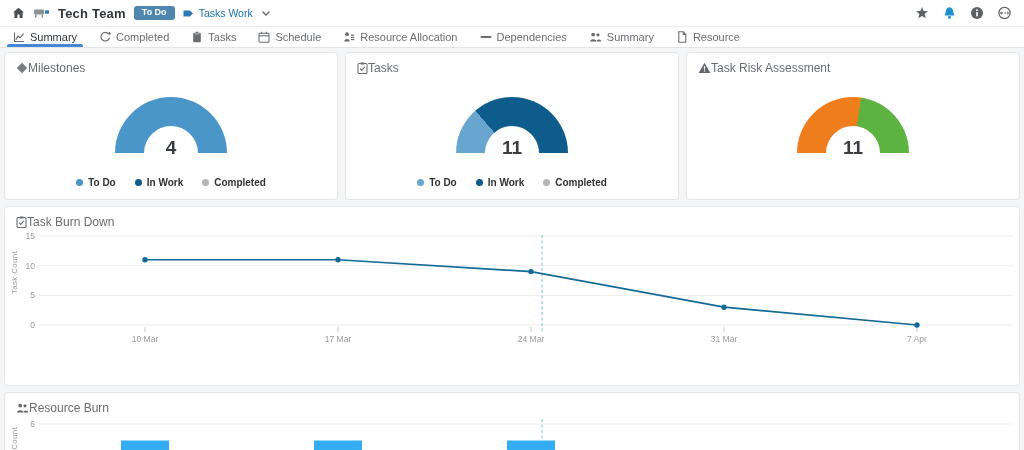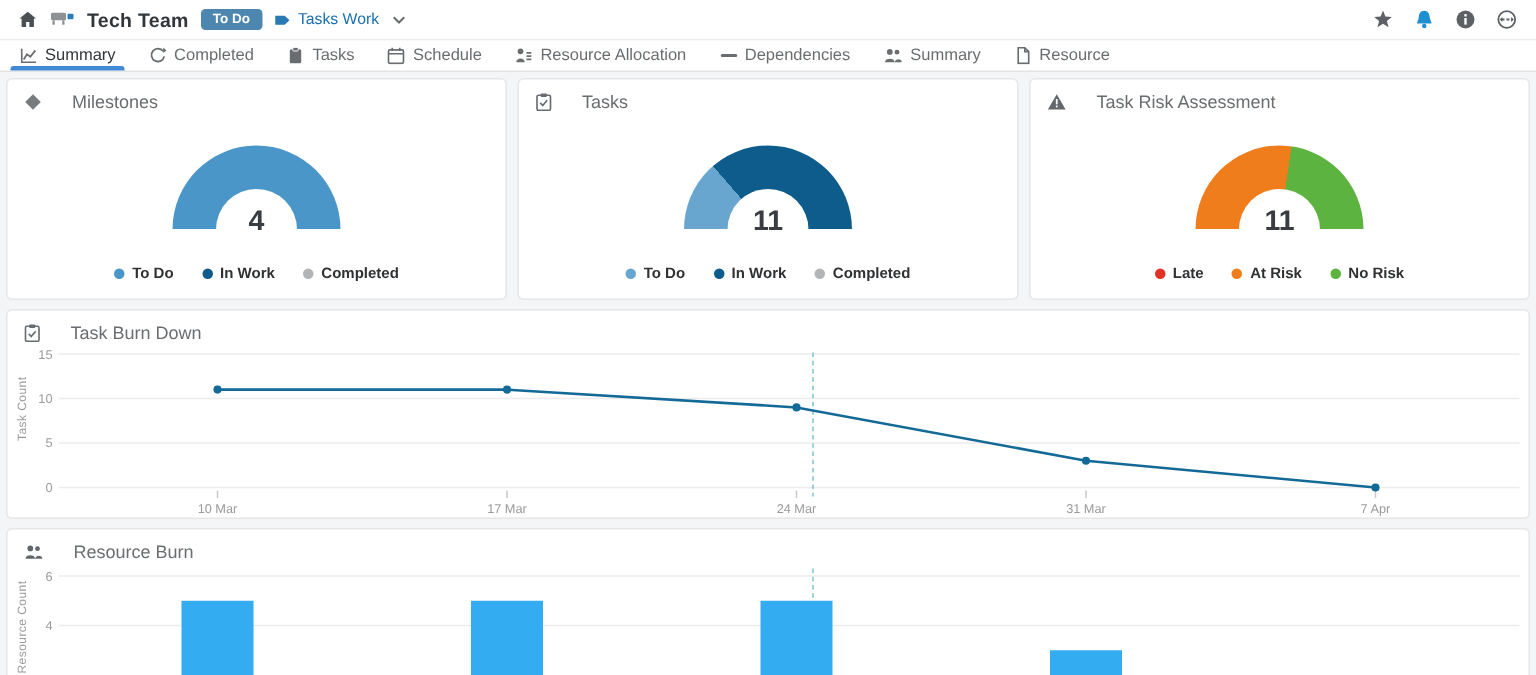--- a/index.html
+++ b/index.html
@@ -24,38 +24,38 @@
   .tab { display:flex; align-items:center; gap:5px; padding:0 11px; font-size:11px;
          color:#6a6d70; position:relative; cursor:pointer; white-space:nowrap;justify-content:space-between; }
   .tab.active { color:#32363a; }
   .tab.active::after { content:''; position:absolute; left:5px; right:5px; bottom:0;
                        height:3px; background:#4289d5; border-radius:2px 2px 0 0; }
 
   
   .row { display:flex; gap:7px; margin:4px; }
   .card { background:#fff; border:1px solid #e6e6e6; border-radius:4px; }
   .gcard { flex:1; height:148px; position:relative; }
-  .card-h { display:flex; align-items:center; gap:20px; padding:8px 11px 0; font-size:12px; color:#6a6d70; }
+  .card-h { display:flex; align-items:center; gap:0; padding:8px 11px 0; font-size:12px; color:#6a6d70; }
 
   
   .gauge-wrap { display:flex; justify-content:center; margin-top:22px; }
   .gauge { position:relative; width:112px; height:56px; border-radius:112px 112px 0 0; }
   .gauge-hole { position:absolute; left:50%; bottom:-27px; transform:translateX(-50%);
                 width:54px; height:54px; border-radius:50%; background:#fff; }
   .gauge-num { position:absolute; left:0; right:0; bottom:-6px; text-align:center;
                font-size:19px; font-weight:bold; color:#393d41; }
   .legend { position:absolute; left:0; right:0; bottom:11px; display:flex;
             justify-content:center; gap:19px; align-items:center; }
   .litem { display:flex; align-items:center; gap:5px; font-size:10px; font-weight:bold;
            color:#2f3133; cursor:pointer; }
   .dot { width:7px; height:7px; border-radius:50%; background:#ccc; }
 
   
   .chart-card { margin:6px 4px 0; position:relative; }
-  #bd-card { height:140px; }
+  #bd-card { height:180px; }
   #ru-card { height:152px; }
   svg.chart { position:absolute; left:4px; top:24px; width:1012px; height:122px; display:block; }
   .vlab { position:absolute; font-size:8px; color:#9a9a9a; writing-mode:vertical-rl;
           transform:rotate(180deg); letter-spacing:.3px; }
   #bd-ylab { left:5px; top:44px; }
   #ru-ylab { left:5px; top:34px; }
   text.ax { font-size:8.5px; fill:#9a9a9a; }
   .gi { flex:none; }
 </style>
 </head>
@@ -254,34 +254,20 @@
           <rect x="5.9" y="4" width="1.2" height="3.6" fill="#fff"></rect>
           <rect x="5.9" y="8.4" width="1.2" height="1.2" fill="#fff"></rect>
         </svg>
       <span>Task Risk Assessment</span>
     </div>
     <div class="gauge-wrap">
       <div class="gauge" style="background: conic-gradient(from 270deg at 50% 100%, rgb(239, 125, 28) 0deg, rgb(239, 125, 28) 98.1818deg, rgb(92, 179, 64) 98.1818deg, rgb(92, 179, 64) 180deg, transparent 180deg, transparent 360deg);">
         <div class="gauge-hole"></div>
         <div class="gauge-num">11</div>
       </div>
-    </div>
-    <div class="legend">
-      <span class="litem">
-          <span class="dot" style="background: rgb(226, 49, 37);"></span>
-          <span>Late</span>
-        </span>
-      <span class="litem">
-          <span class="dot" style="background: rgb(239, 125, 28);"></span>
-          <span>At Risk</span>
-        </span>
-      <span class="litem">
-          <span class="dot" style="background: rgb(92, 179, 64);"></span>
-          <span>No Risk</span>
-        </span>
     </div>
   </section>
 </div>
 
 <section class="card chart-card" id="bd-card">
   <div class="card-h">
     <svg width="11" height="12" viewBox="0 0 11 12">
         <rect x="1" y="1.5" width="9" height="10" rx="1" fill="none" stroke="#6a6d70" stroke-width="1.1"></rect>
         <rect x="3.5" y="0.4" width="4" height="2.2" rx="0.5" fill="#6a6d70"></rect>
         <path d="M3.2 6.6 L4.8 8.4 L7.8 4.8" fill="none" stroke="#6a6d70" stroke-width="1.1"></path>

